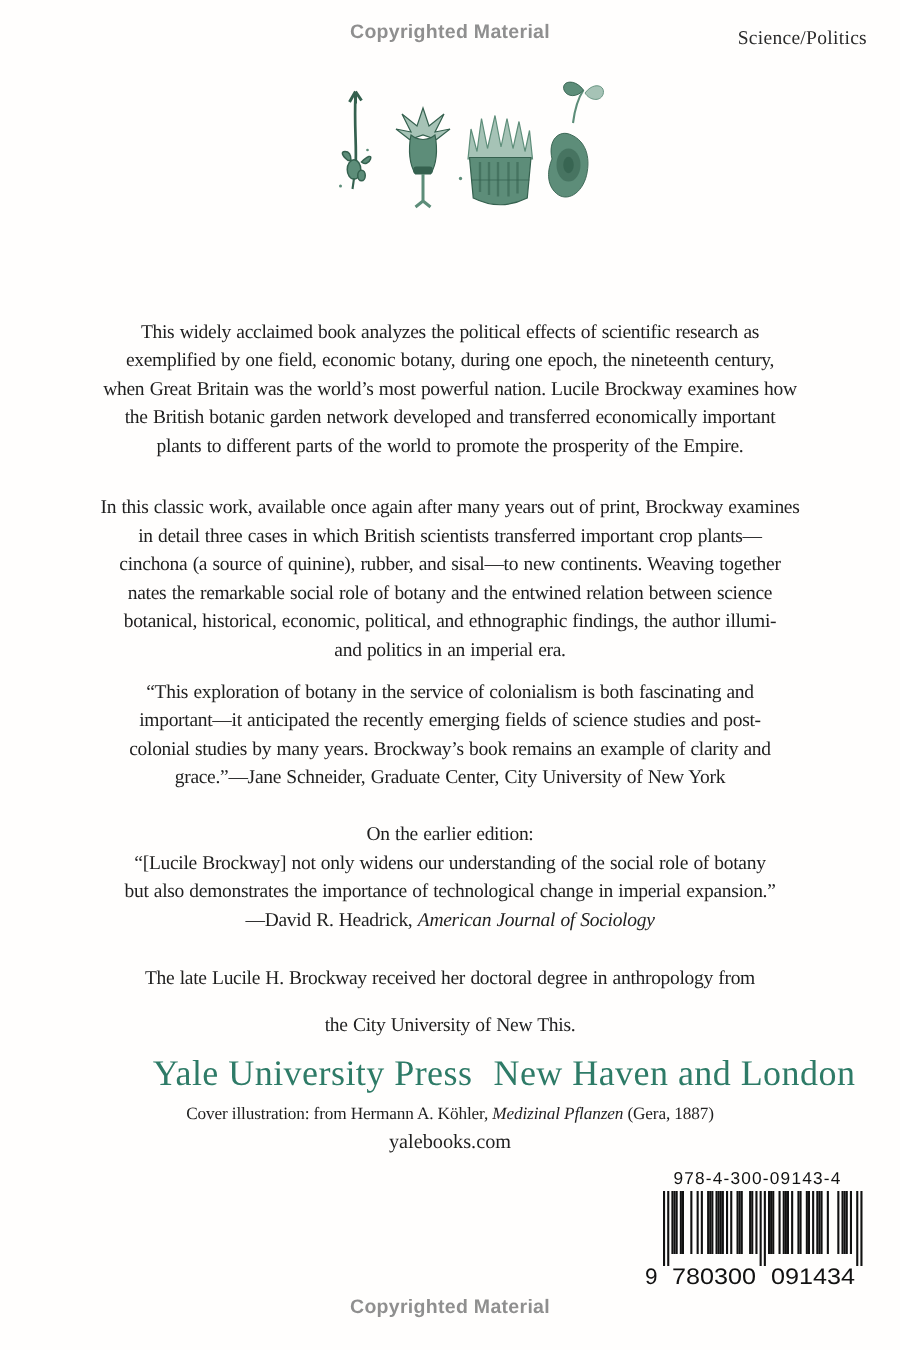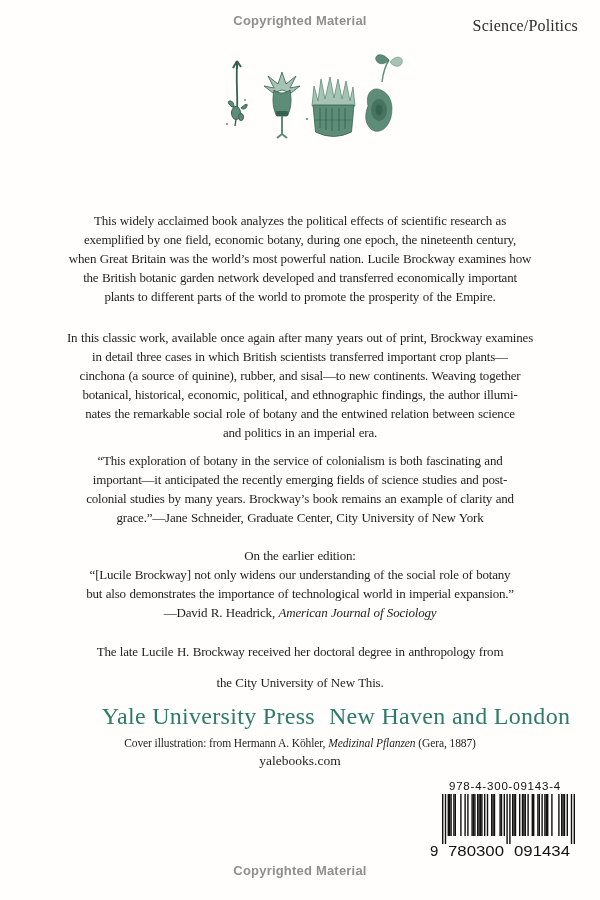--- a/index.html
+++ b/index.html
@@ -24,21 +24,21 @@
     text-align:center;
     font-family:"Liberation Sans", sans-serif;
     font-size:13px;font-weight:700;
     color:var(--watermark-gray);
     letter-spacing:.2px;
   }
   .watermark.top{top:13px;}
   .watermark.bottom{top:863px;}
   .category{
     position:absolute;top:17px;right:22px;
-    font-size:16px;color:#2b2b2b;letter-spacing:.2px;text-align:center;
+    font-size:13px;color:#2b2b2b;letter-spacing:.2px;text-align:center;
   }
   .plants{
     position:absolute;left:212px;top:50px;width:200px;height:92px;
   }
   .textblock{
     position:absolute;left:0;width:100%;
     display:flex;flex-direction:column;align-items:center;
     font-size:13px;line-height:19px;
     letter-spacing:-.2px;word-spacing:.5px;
     color:var(--ink);
@@ -133,37 +133,37 @@
       <div class="line">exemplified by one field, economic botany, during one epoch, the nineteenth century,</div>
       <div class="line">when Great Britain was the world’s most powerful nation. Lucile Brockway examines how</div>
       <div class="line">the British botanic garden network developed and transferred economically important</div>
       <div class="line">plants to different parts of the world to promote the prosperity of the Empire.</div>
     </div>
 
   <div class="textblock para2">
       <div class="line">In this classic work, available once again after many years out of print, Brockway examines</div>
       <div class="line">in detail three cases in which British scientists transferred important crop plants—</div>
       <div class="line">cinchona (a source of quinine), rubber, and sisal—to new continents. Weaving together</div>
+      <div class="line">nates the remarkable social role of botany and the entwined relation between science</div>
       <div class="line">botanical, historical, economic, political, and ethnographic findings, the author illumi-</div>
-      <div class="line">nates the remarkable social role of botany and the entwined relation between science</div>
       <div class="line">and politics in an imperial era.</div>
     </div>
 
   <div class="textblock quote1">
       <div class="line">“This exploration of botany in the service of colonialism is both fascinating and</div>
       <div class="line">important—it anticipated the recently emerging fields of science studies and post-</div>
       <div class="line">colonial studies by many years. Brockway’s book remains an example of clarity and</div>
       <div class="line">grace.”—Jane Schneider, Graduate Center, City University of New York</div>
     </div>
 
   <div class="textblock earlier">
     <div class="line">On the earlier edition:</div>
     <div class="lines-slot" style="display:flex;flex-direction:column;align-items:center;">
         <div class="line">“[Lucile Brockway] not only widens our understanding of the social role of botany</div>
-        <div class="line">but also demonstrates the importance of technological world in imperial expansion.”</div>
+        <div class="line">but also demonstrates the importance of technological change in imperial expansion.”</div>
       </div>
     <div class="line attribution">
       <span>—David R. Headrick, </span><span class="journal">American Journal of Sociology</span>
     </div>
   </div>
 
   <div class="textblock bio">
       <div class="line">The late Lucile H. Brockway received her doctoral degree in anthropology from</div>
       <div class="line">the City University of New This.</div>
     </div>

